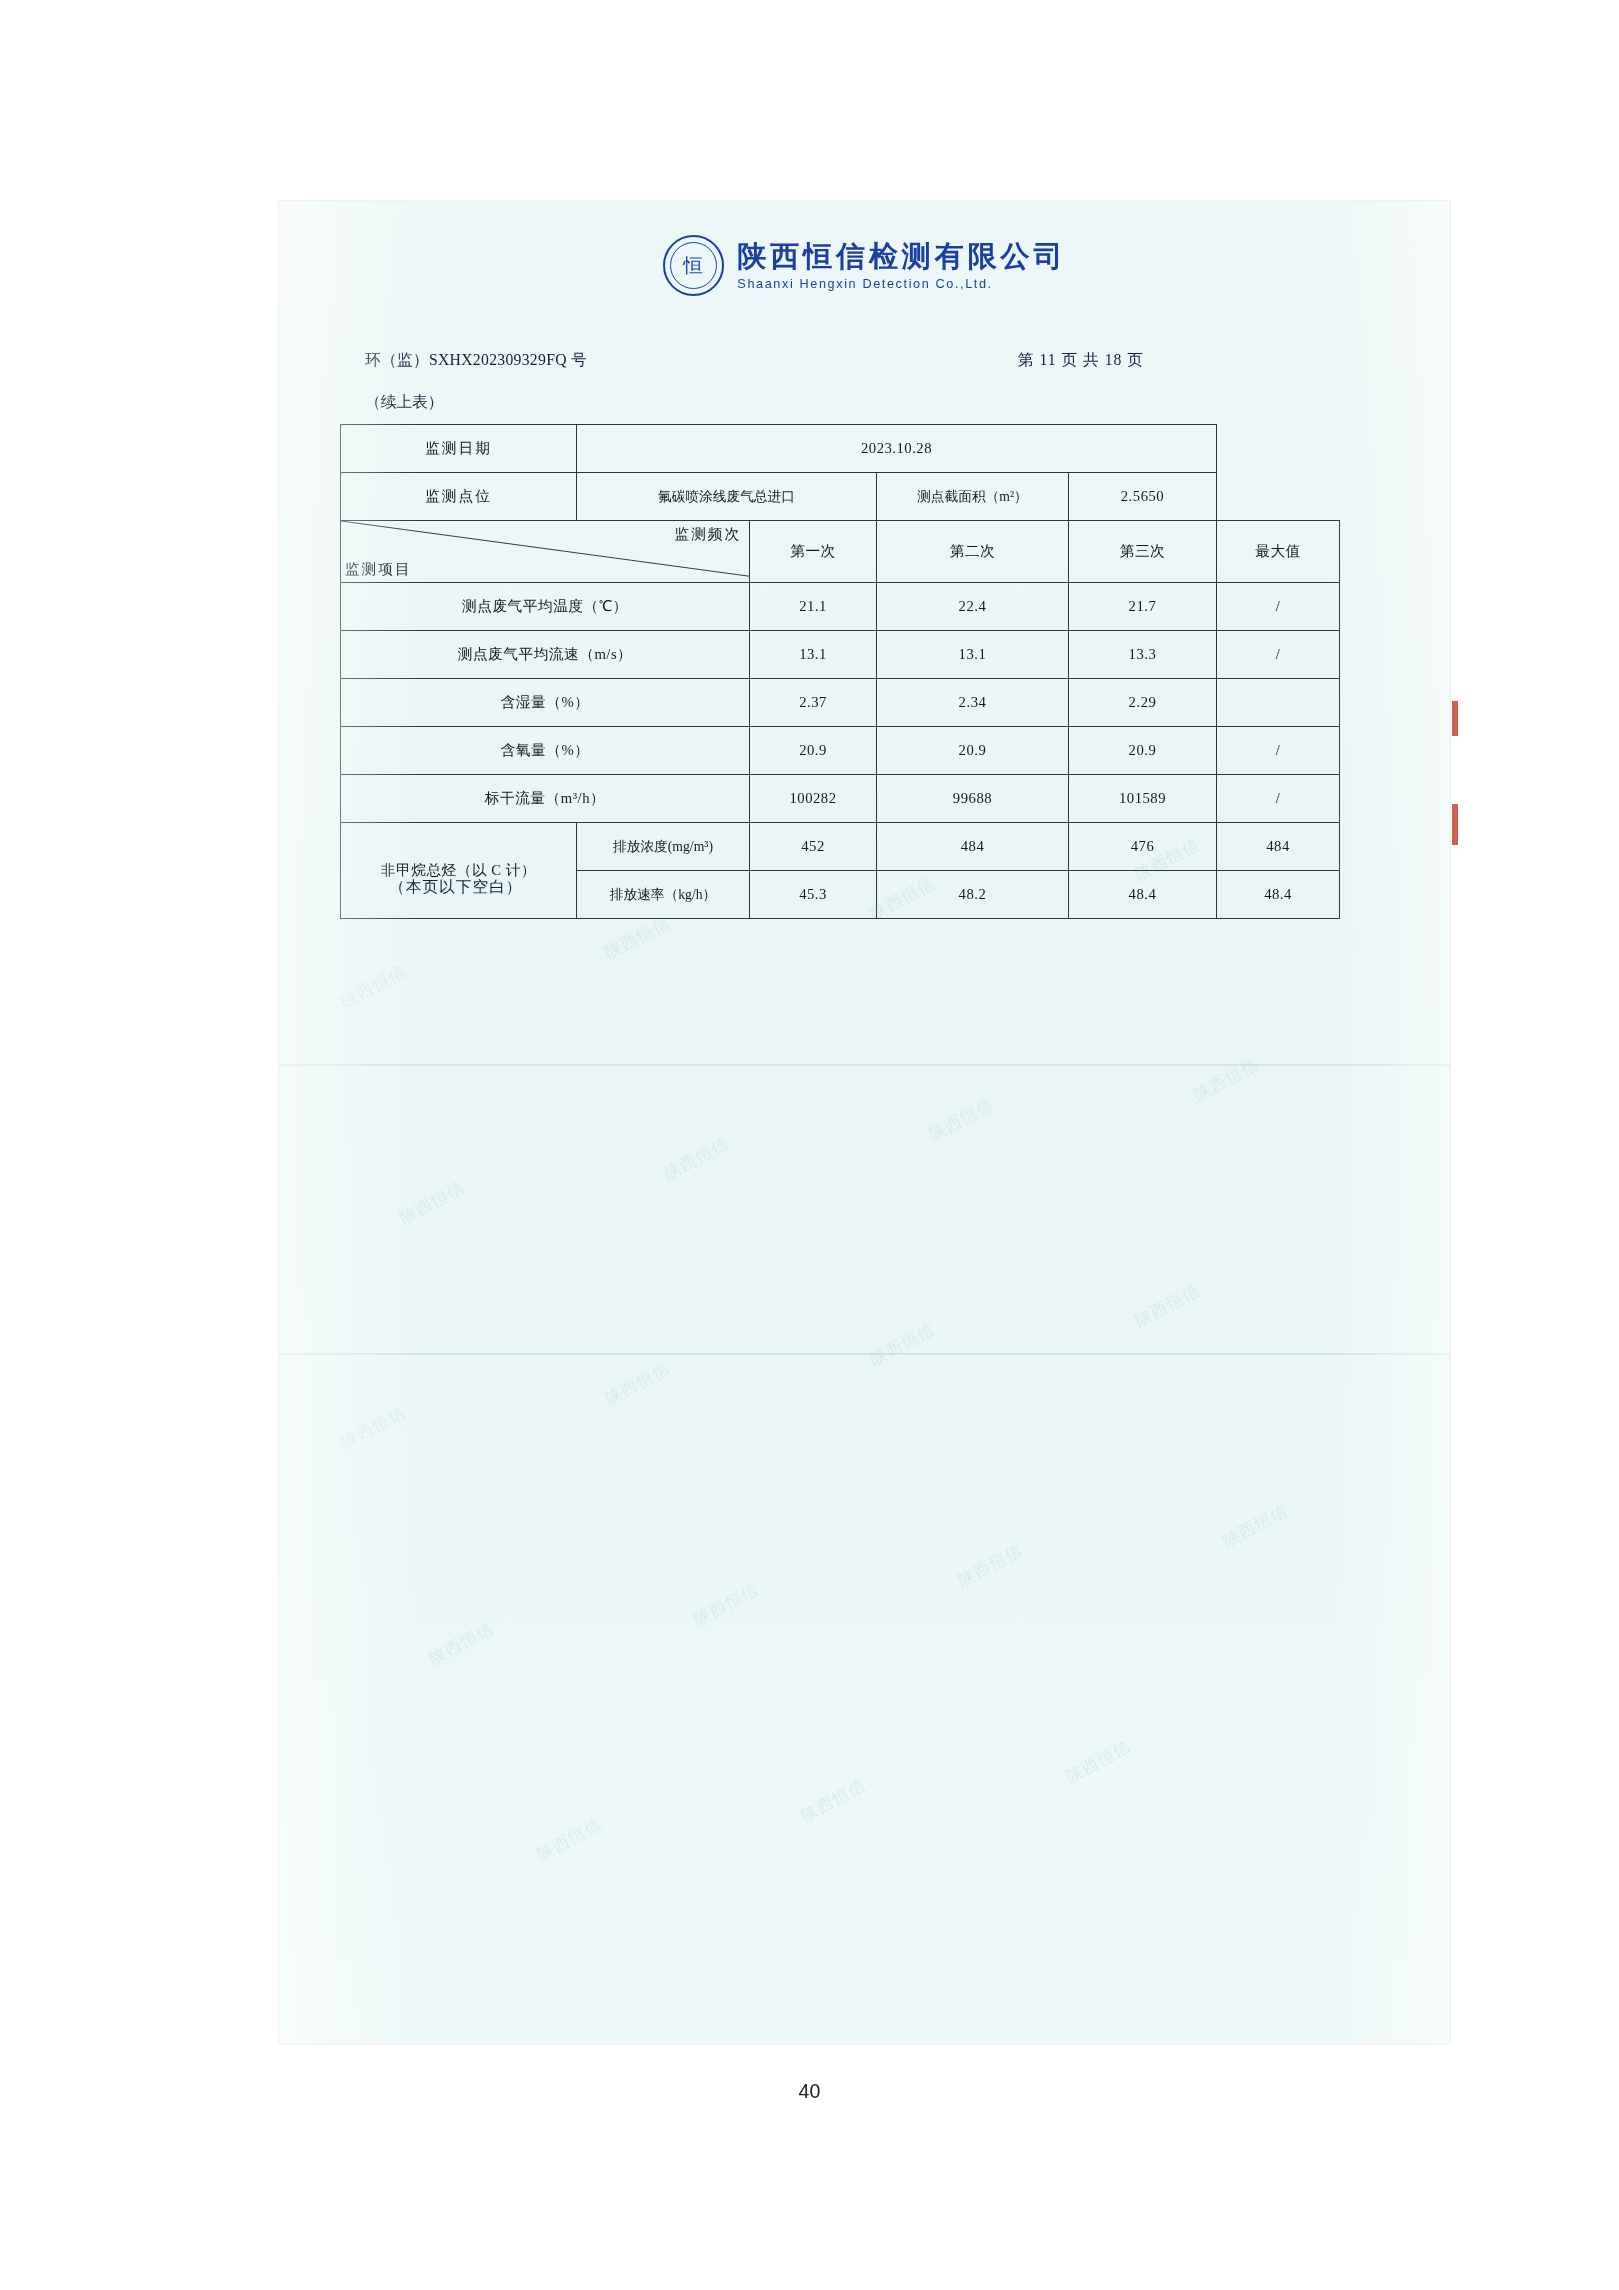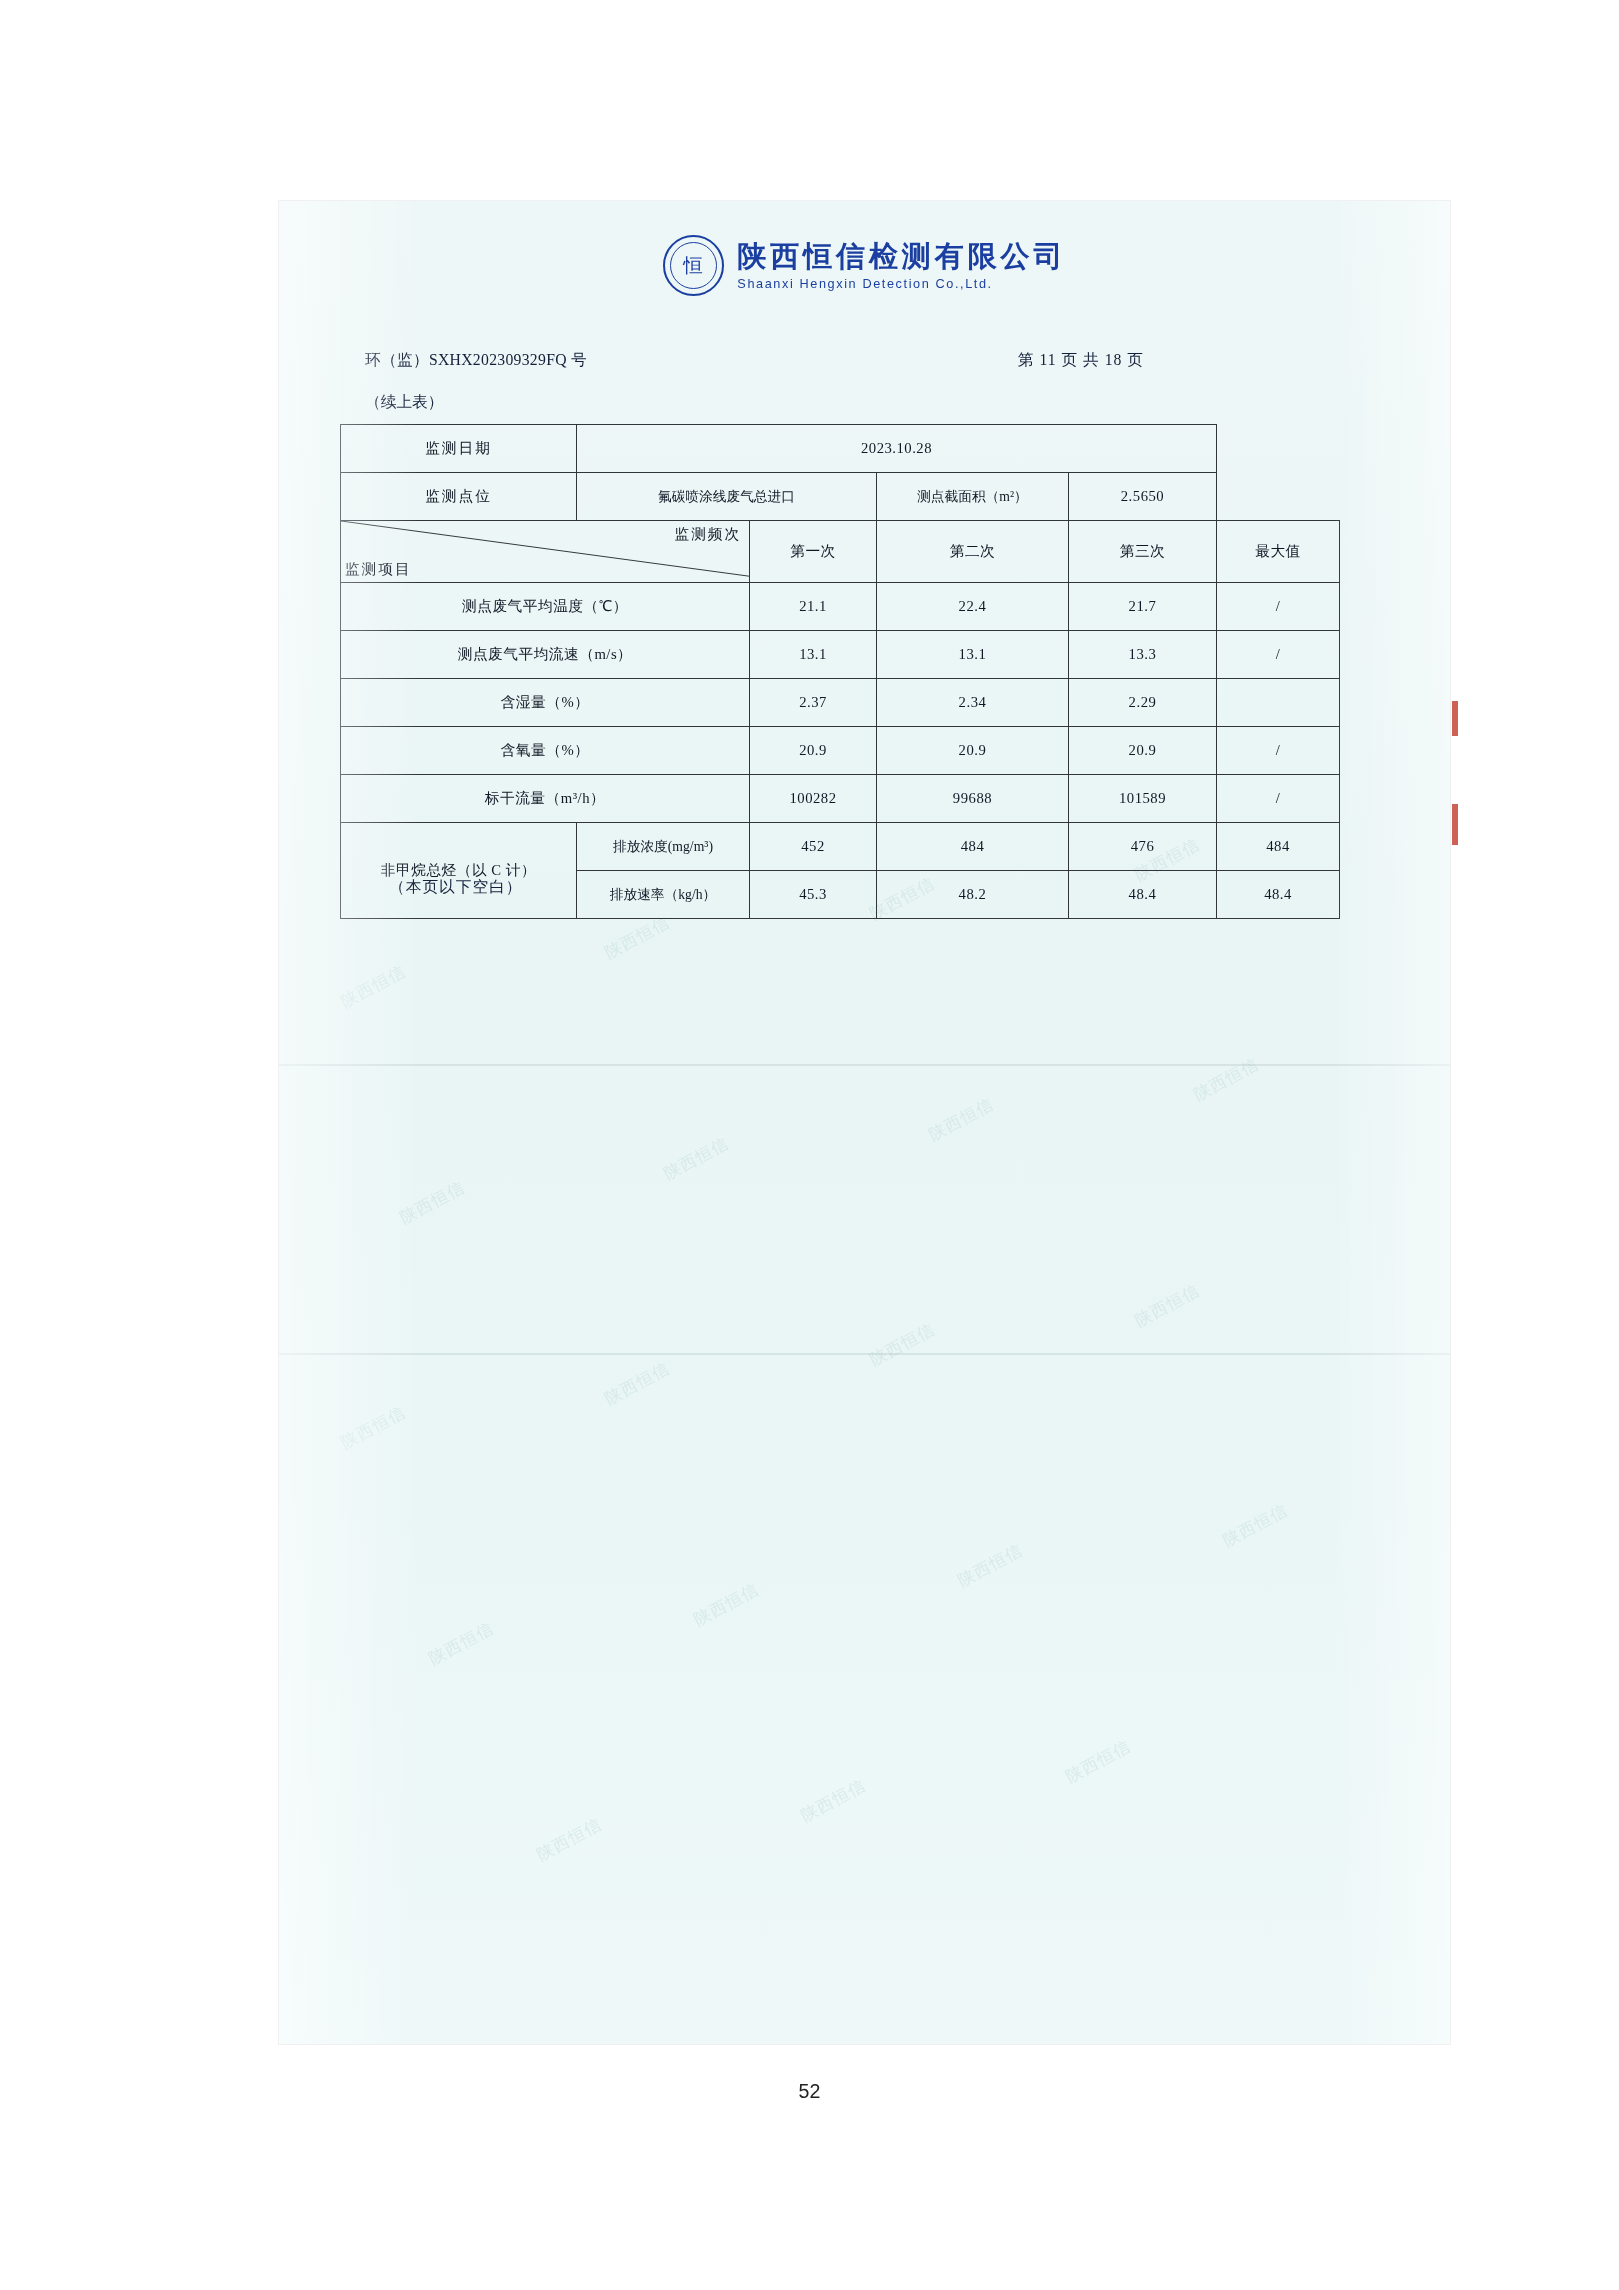--- a/index.html
+++ b/index.html
@@ -342,14 +342,14 @@
         <td>48.2</td>
         <td>48.4</td>
         <td>48.4</td>
       </tr>
     </tbody>
   </table>
 
   <div id="blank-note">（本页以下空白）</div>
 </div>
 
-<div id="footer-num">52</div>
+<div id="footer-num">40</div>
 
 
 </body></html>

